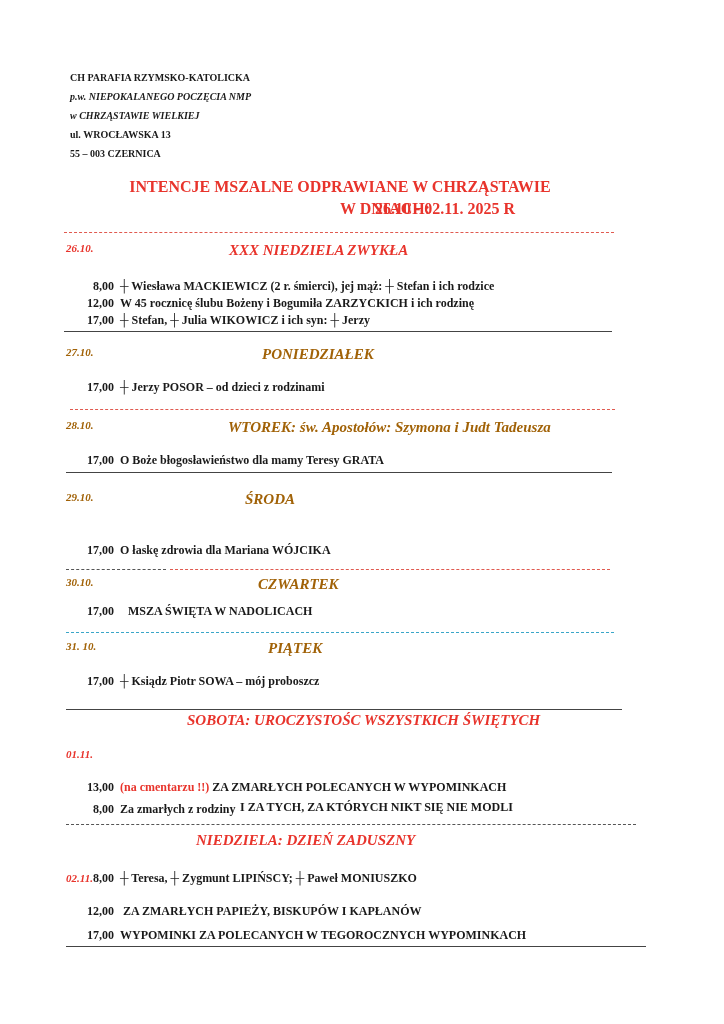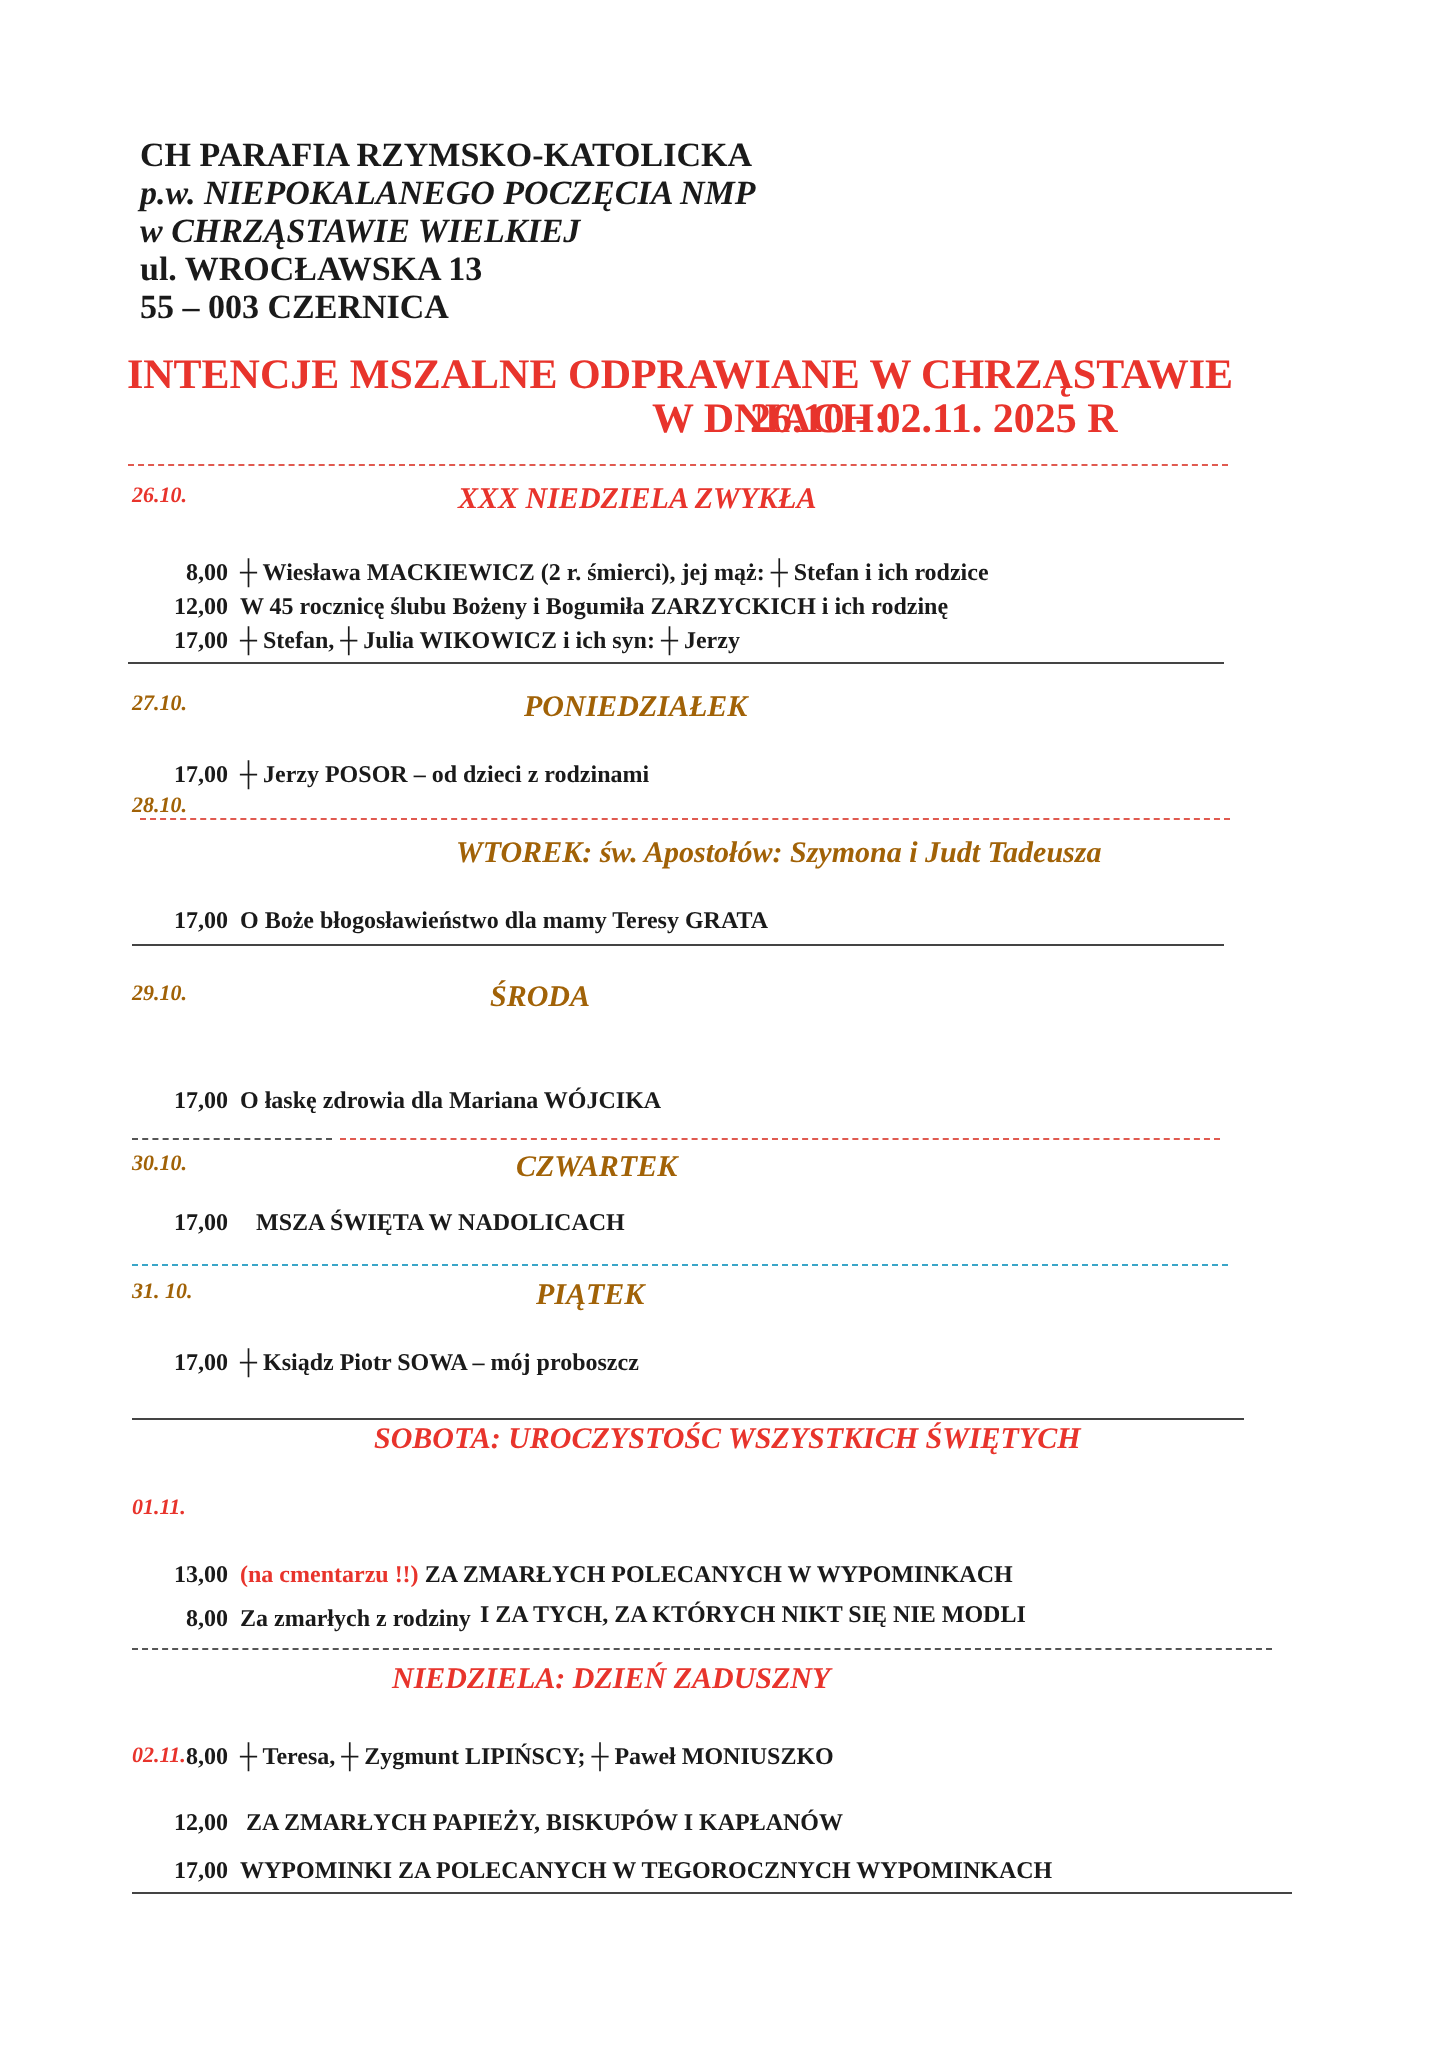--- a/index.html
+++ b/index.html
@@ -1,25 +1,25 @@
 <!DOCTYPE html>
 <html><head>
 <meta charset="utf-8">
 <style>
   html, body { margin: 0; padding: 0; background: #ffffff; }
   body { width: 724px; height: 1024px; position: relative; overflow: hidden;
          font-family: "Liberation Serif", "DejaVu Serif", serif; color: #1a1a1a; }
   .abs { position: absolute; white-space: nowrap; }
 
-  .hdr { left: 70px; top: 68px; font-weight: bold; font-size: 17px; line-height: 19px; }
+  .hdr { left: 70px; top: 68px; font-weight: bold; font-size: 10px; line-height: 19px; }
   .hdr div { white-space: nowrap; }
   .hdr .it { font-style: italic; }
 
   .title { left: 0; width: 680px; text-align: center; color: #e8342c; font-weight: bold;
-           font-size: 21px; line-height: 22px; }
+           font-size: 16px; line-height: 22px; }
   .title1 { top: 176px; left: 0; width: 680px; }
   .title2 { top: 198px; left: 175px; width: 420px; text-align: center; }
   .title2 .date { position: absolute; left: 200px; }
 
   .date-lbl { font-style: italic; font-weight: bold; font-size: 11px; left: 66px; }
   .day-lbl { font-style: italic; font-weight: bold; font-size: 15px; }
   .red { color: #e8342c; }
   .blue { color: #a16207; }
 
   .row { font-weight: bold; font-size: 12px; left: 66px; }
@@ -56,21 +56,21 @@
 <div class="abs row" style="top:279px;"><span class="time">8,00</span><span>┼ Wiesława MACKIEWICZ (2 r. śmierci), jej mąż: ┼ Stefan i ich rodzice</span></div>
 <div class="abs row" style="top:296px;"><span class="time">12,00</span><span>W 45 rocznicę ślubu Bożeny i Bogumiła ZARZYCKICH i ich rodzinę</span></div>
 <div class="abs row" style="top:313px;"><span class="time">17,00</span><span>┼ Stefan, ┼ Julia WIKOWICZ i ich syn: ┼ Jerzy</span></div>
 <div class="rule solid-blk" style="left:64px; top:331px; width:548px;"></div>
 
 <div class="abs date-lbl blue" style="top:346px;">27.10.</div>
 <div class="abs day-lbl blue" style="top:346px; left:262px;">PONIEDZIAŁEK</div>
 <div class="abs row" style="top:380px;"><span class="time">17,00</span><span>┼ Jerzy POSOR – od dzieci z rodzinami</span></div>
 <div class="rule dash-red" style="left:70px; top:409px; width:545px;"></div>
 
-<div class="abs date-lbl blue" style="top:397px;text-align:right;">28.10.</div>
+<div class="abs date-lbl blue" style="top:419px;text-align:right;">28.10.</div>
 <div class="abs day-lbl blue" style="top:419px; left:228px;">WTOREK: św. Apostołów: Szymona i Judt Tadeusza</div>
 <div class="abs row" style="top:453px;"><span class="time">17,00</span><span>O Boże błogosławieństwo dla mamy Teresy GRATA</span></div>
 <div class="rule solid-blk" style="left:66px; top:472px; width:546px;"></div>
 
 <div class="abs date-lbl blue" style="top:491px;">29.10.</div>
 <div class="abs day-lbl blue" style="top:491px; left:245px;">ŚRODA</div>
 <div class="abs row" style="top:543px;"><span class="time">17,00</span><span>O łaskę zdrowia dla Mariana WÓJCIKA</span></div>
 <div class="rule dash-blk" style="left:66px; top:569px; width:100px;"></div>
 <div class="rule dash-red" style="left:170px; top:569px; width:440px;"></div>
 

